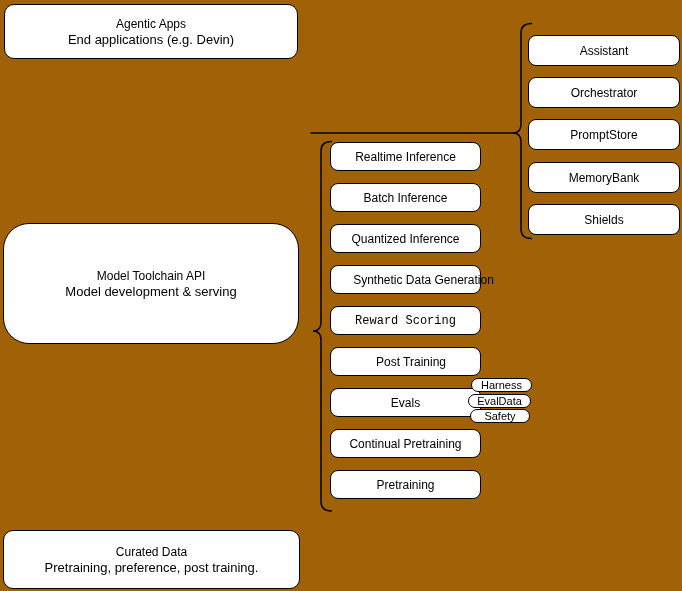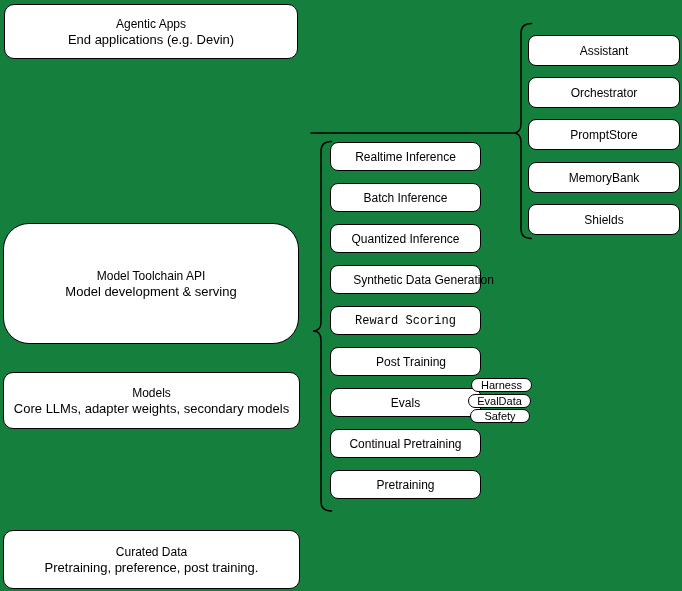--- a/index.html
+++ b/index.html
@@ -6,21 +6,21 @@
     margin: 0;
     padding: 0;
     background: #ffffff;
     font-family: "Liberation Sans", "DejaVu Sans", sans-serif;
     color: #000000;
   }
   .canvas {
     position: relative;
     width: 682px;
     height: 591px;
-    background: #15803d;
+    background: #a16207;
     overflow: hidden;
   }
   .connectors {
     position: absolute;
     left: 0;
     top: 0;
     pointer-events: none;
   }
   .layer-box {
     position: absolute;
@@ -112,24 +112,20 @@
     <div class="box-title">Agentic Apps</div>
     <div class="box-subtitle">End applications (e.g. Devin)</div>
   </div>
 
 
   <div class="layer-box r-large" style="left:3px; top:223px; width:296px; height:121px;">
     <div class="box-title">Model Toolchain API</div>
     <div class="box-subtitle">Model development &amp; serving</div>
   </div>
 
-  <div class="layer-box r-small" style="left:3px; top:372px; width:297px; height:57px;">
-    <div class="box-title">Models</div>
-    <div class="box-subtitle">Core LLMs, adapter weights, secondary models</div>
-  </div>
 
 
   <div class="layer-box r-small" style="left:3px; top:530px; width:297px; height:59px;">
     <div class="box-title">Curated Data</div>
     <div class="box-subtitle">Pretraining, preference, post training.</div>
   </div>
 
   <div class="service-box" style="top:142px;">
     <span>Realtime Inference</span>
   </div>

